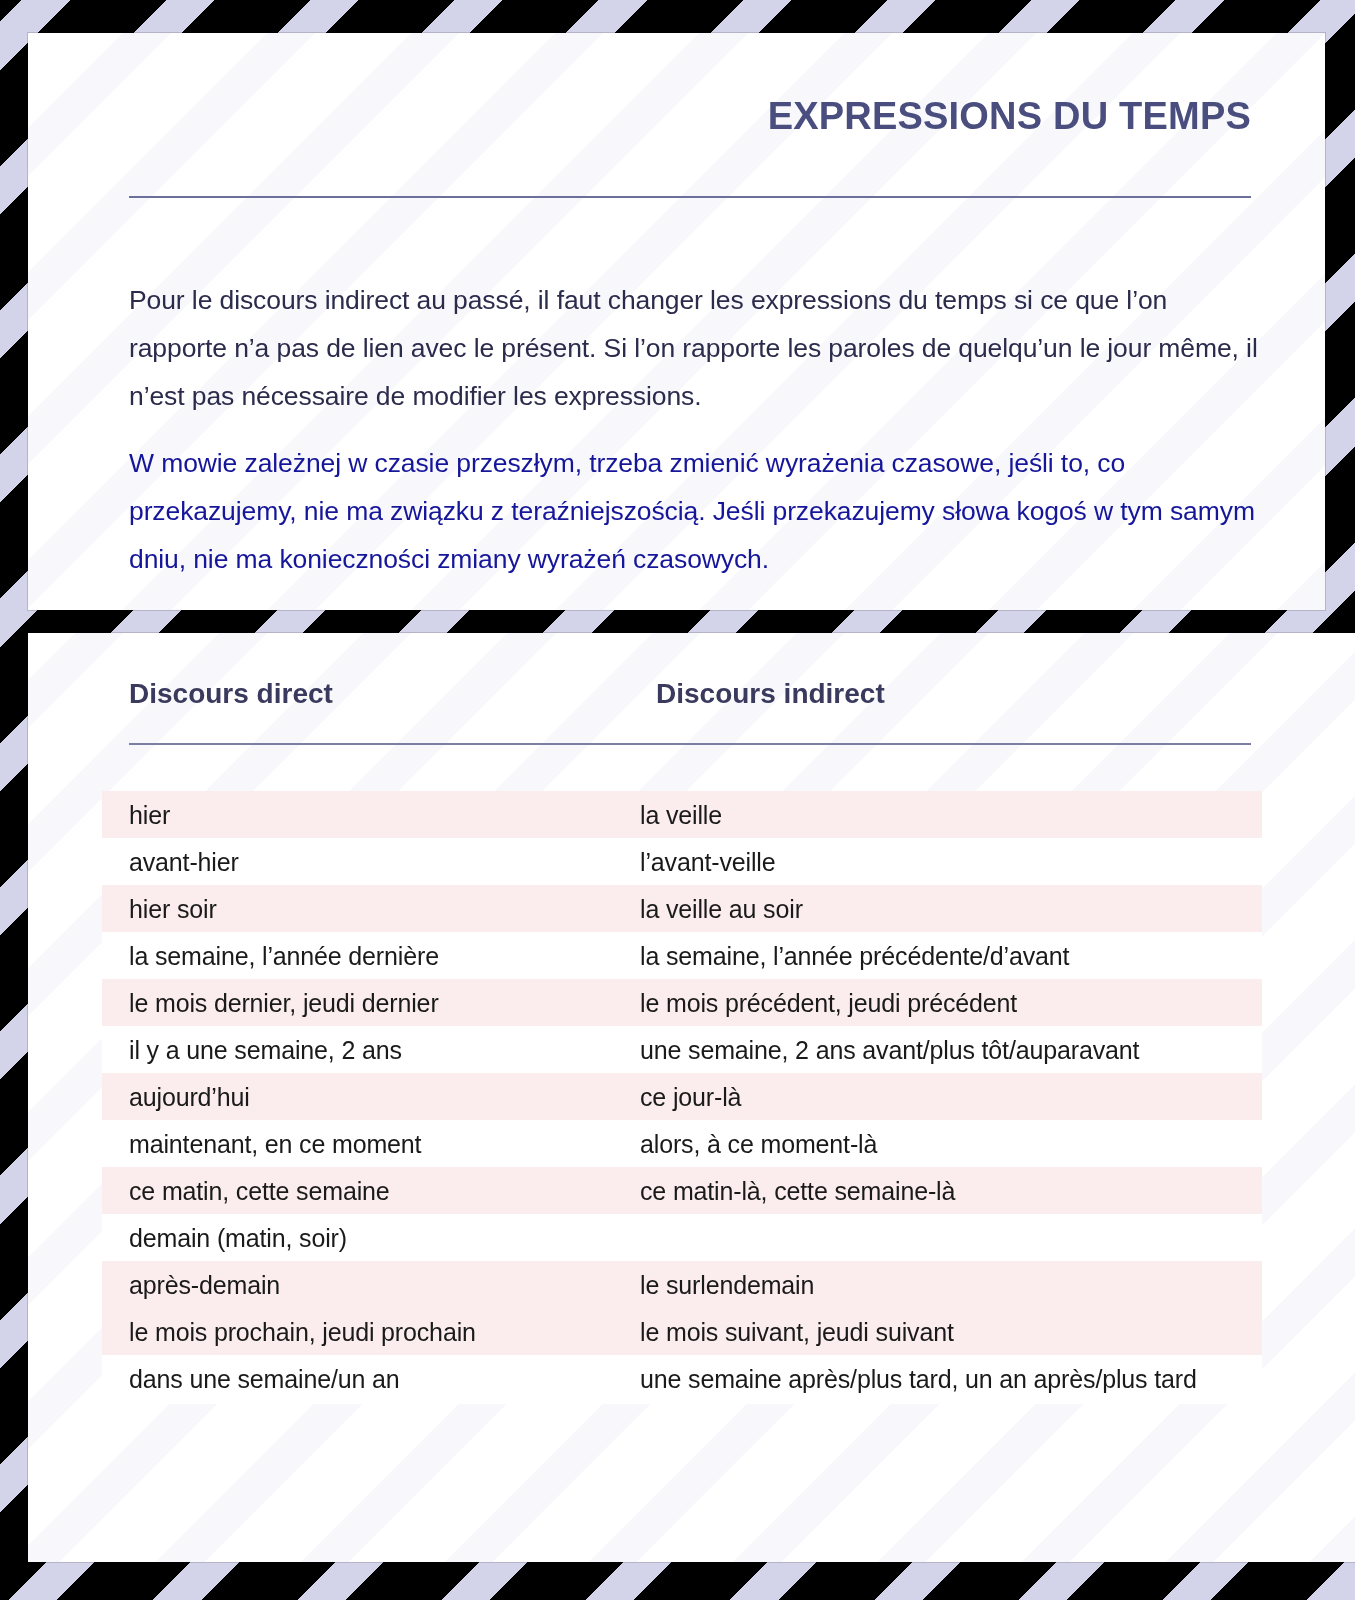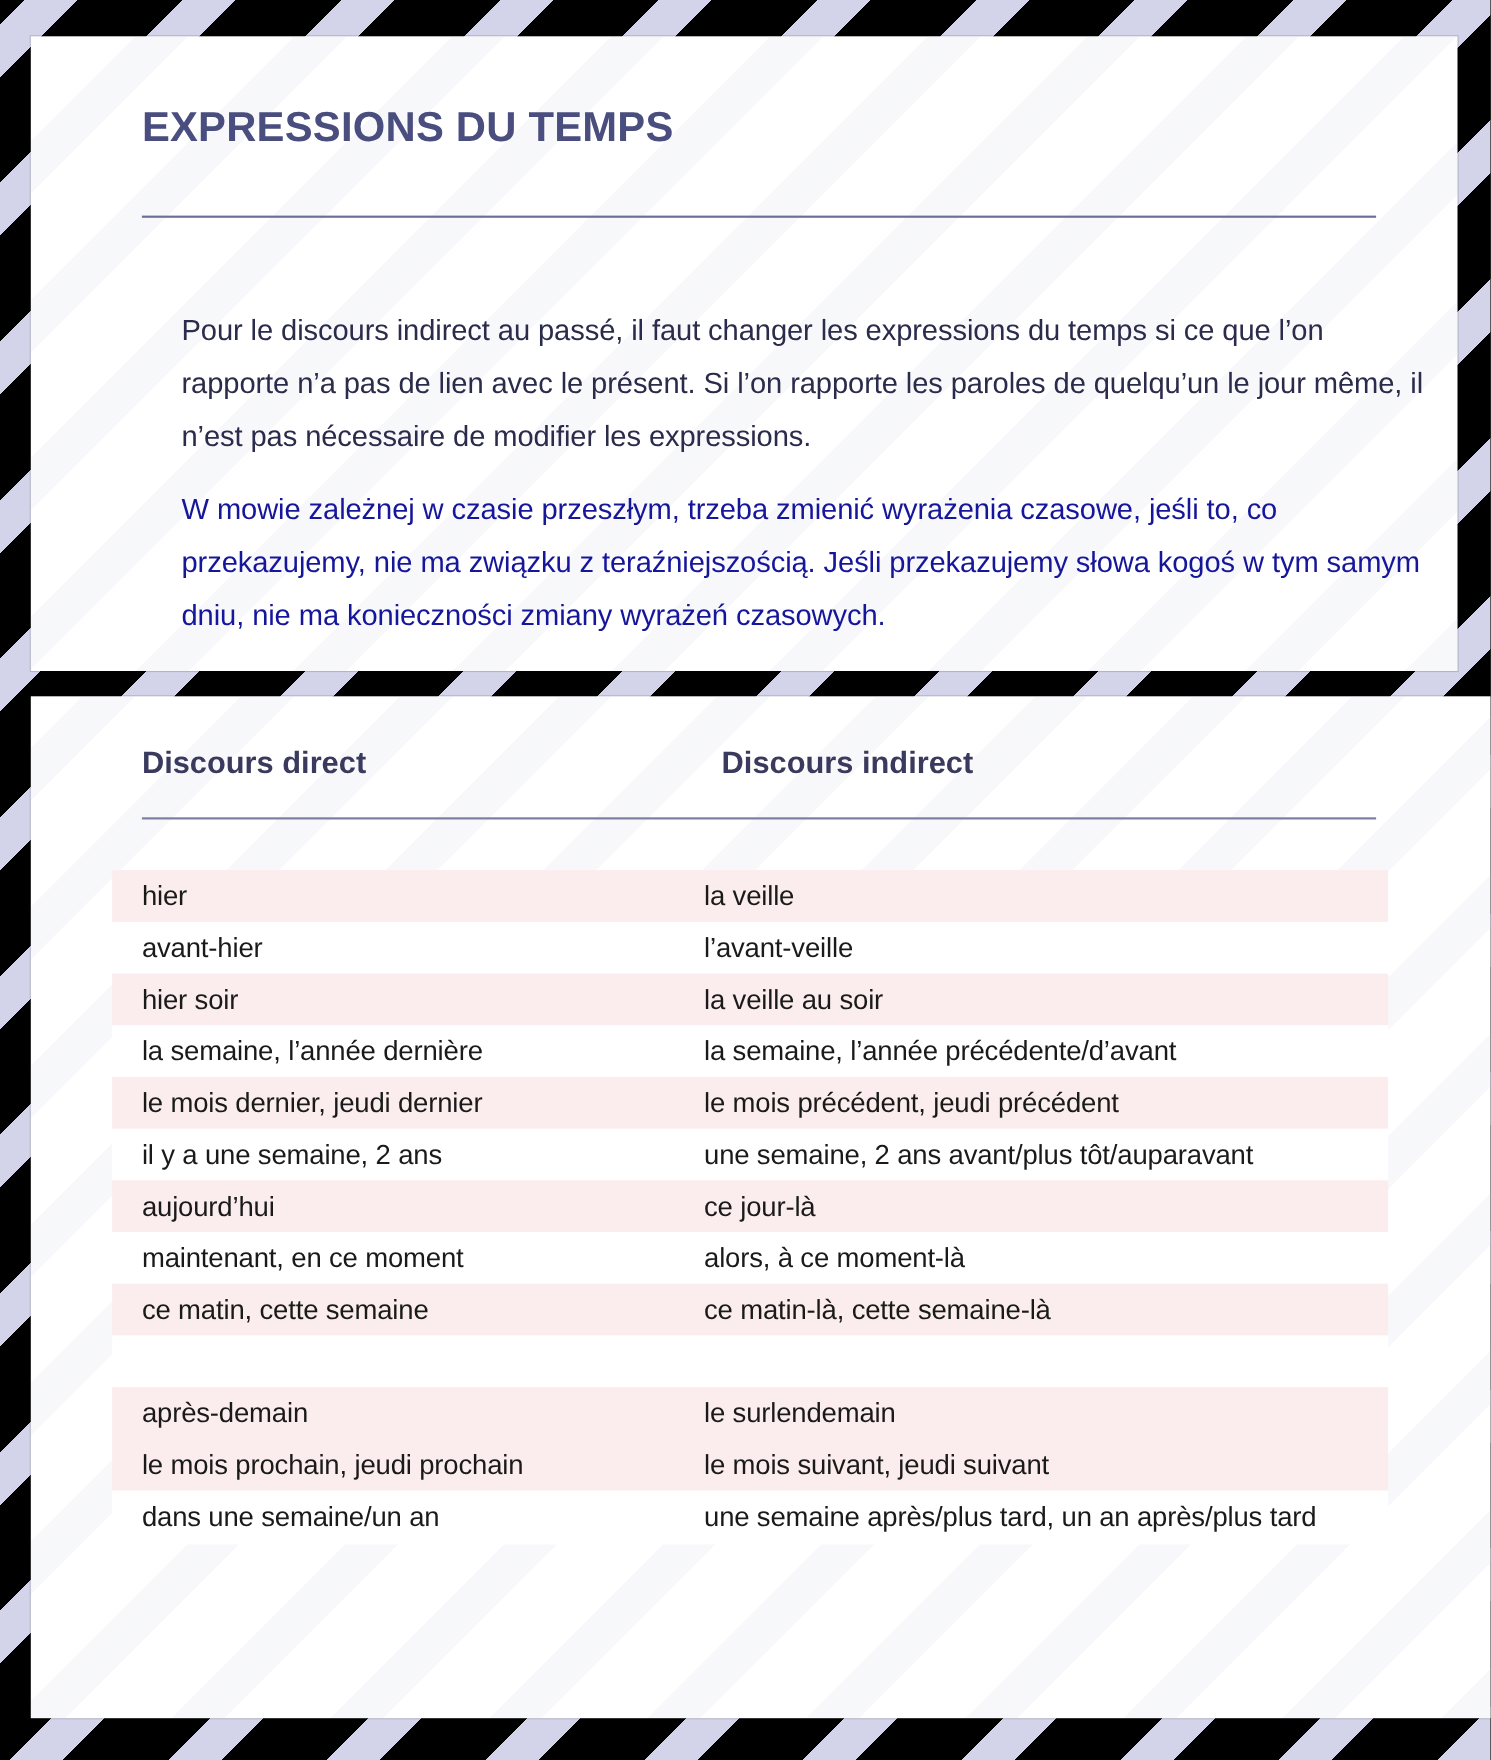--- a/index.html
+++ b/index.html
@@ -65,21 +65,21 @@
     height: 929px;
     padding-left: 28px;
   }
 
   
   #page-title {
     position: absolute;
     left: 101px;
     top: 62px;
     width: 1122px;
-    text-align: left;
+    text-align: right;
     font-size: 38px;
     font-weight: bold;
     letter-spacing: 0.2px;
     color: #494e7e;
   }
   #title-rule {
     position: absolute;
     left: 101px;
     top: 163px;
     width: 1122px;
@@ -88,21 +88,20 @@
   }
 
   
   .para {
     position: absolute;
     left: 101px;
     width: 1140px;
     font-size: 26.5px;
     line-height: 48px;
     letter-spacing: -0.1px;
-    margin-left: 36px;
   }
   #para-fr {
     top: 243px;
     color: #2b2b4c;
   }
   #para-pl {
     top: 406px;
     color: #16169b;
   }
 
@@ -232,20 +231,21 @@
         <div class="cell direct">maintenant, en ce moment</div>
         <div class="cell indirect">alors, à ce moment-là</div>
       </div>
       <div class="trow odd">
         <div class="band"></div>
         <div class="cell direct">ce matin, cette semaine</div>
         <div class="cell indirect">ce matin-là, cette semaine-là</div>
       </div>
       <div class="trow even">
         <div class="band"></div>
+        <div class="cell direct">demain (matin, soir)</div>
       </div>
       <div class="trow odd">
         <div class="band"></div>
         <div class="cell direct">après-demain</div>
         <div class="cell indirect">le surlendemain</div>
       </div>
       <div class="trow odd">
         <div class="band"></div>
         <div class="cell direct">le mois prochain, jeudi prochain</div>
         <div class="cell indirect">le mois suivant, jeudi suivant</div>

